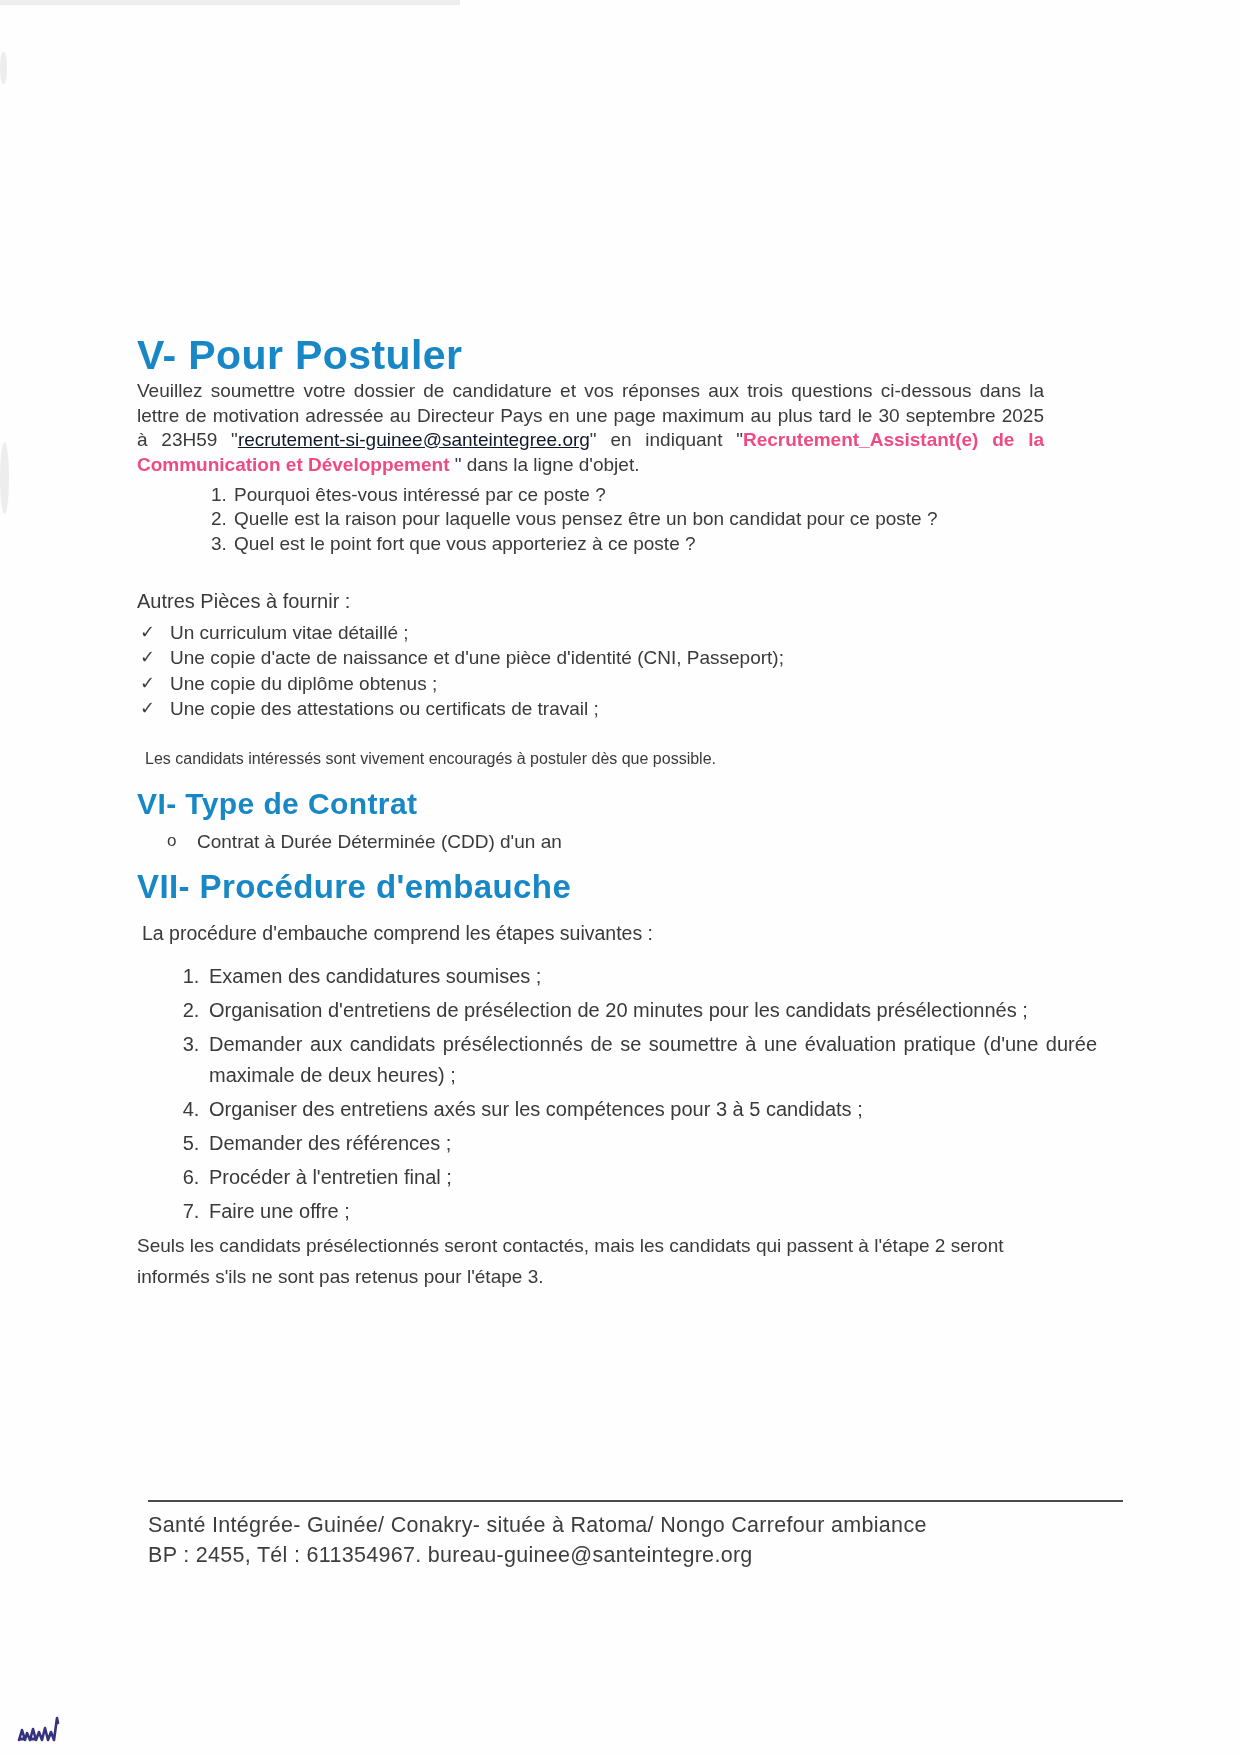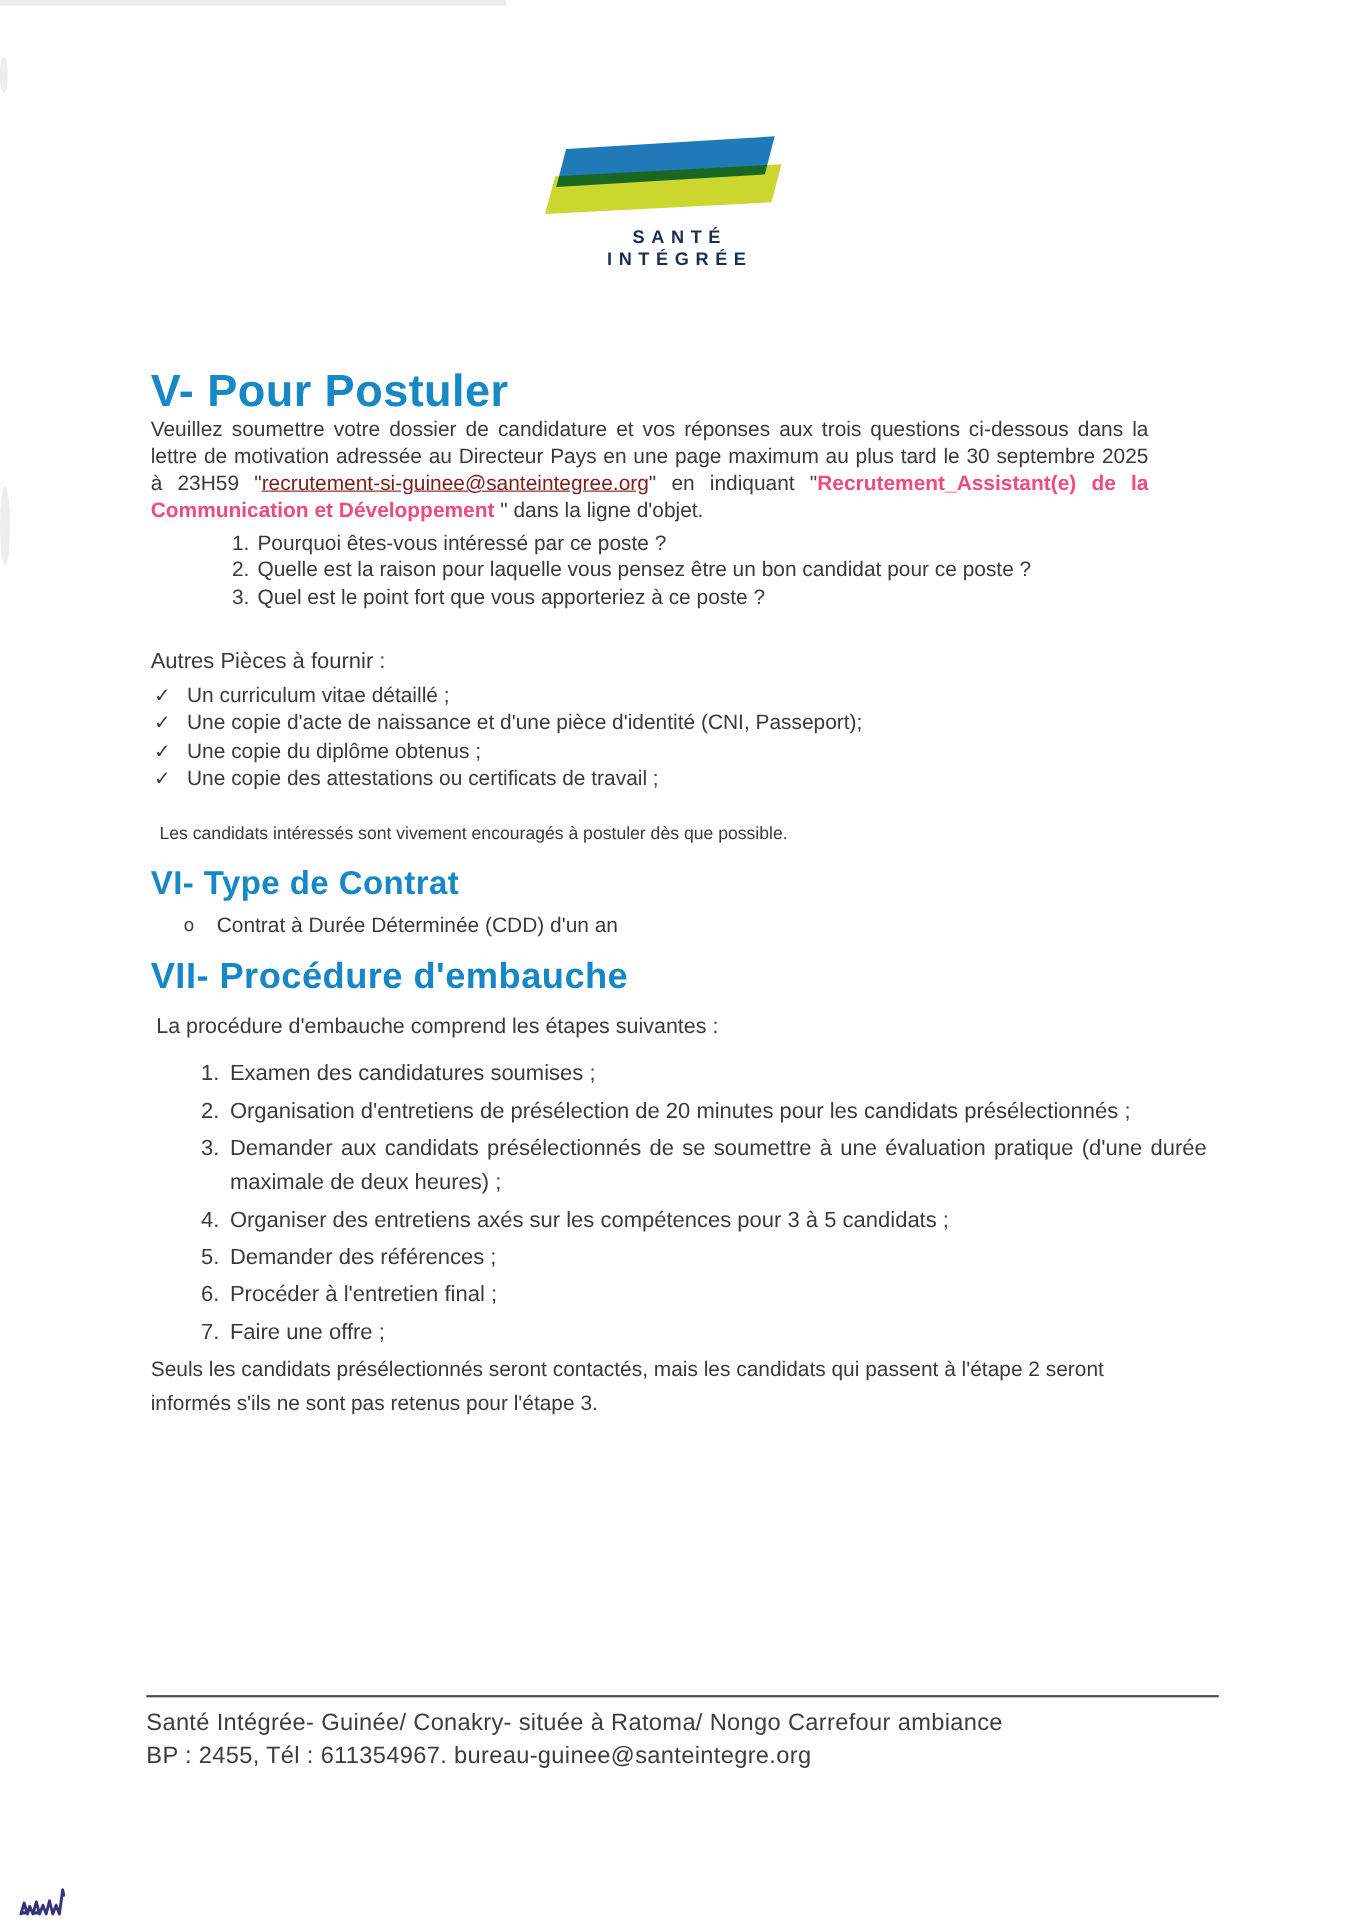--- a/index.html
+++ b/index.html
@@ -46,21 +46,21 @@
   h2{margin:0;padding:0;color:#1787c5;font-weight:700;letter-spacing:.4px;}
   .h-v{margin-top:336px;font-size:41px;line-height:38px;}
   .h-vi{margin-top:14px;font-size:30px;line-height:38px;}
   .h-vii{margin-top:12px;font-size:33px;line-height:42px;}
 
   p{margin:0;}
   .apply{
     margin-top:5px;margin-right:28px;
     font-size:19px;line-height:24.5px;text-align:justify;
   }
-  .email-link{color:#7f1d1d;text-decoration:underline;white-space:nowrap;cursor:pointer;}
+  .email-link{color:#0f172a;text-decoration:underline;white-space:nowrap;cursor:pointer;}
   .hl{color:#ee4b81;font-weight:700;}
 
   ol.questions{
     margin:6px 0 0 0;padding-left:95px;
     font-size:19px;line-height:24.3px;
   }
   ol.questions li{padding-left:2px;}
 
   .pieces-title{margin-top:33px;font-size:20px;line-height:24px;}
   ul.pieces{margin:7px 0 0 0;padding:0;list-style:none;font-size:19px;}
@@ -77,47 +77,37 @@
 
   ol.steps{
     margin:15px -25px 0 0;padding-left:68px;
     font-size:20px;line-height:31px;
   }
   ol.steps li{margin-bottom:3px;text-align:justify;padding-left:4px;}
 
   .outro{margin:3px 0 0 0;font-size:19px;line-height:31px;}
 
   
-  .footer{position:absolute;left:133px;top:1500px;width:980px;margin-top:41px;}
+  .footer{position:absolute;left:148px;top:1500px;width:980px;}
   .footer-rule{height:2px;background:#4a4a4a;width:975px;}
   .footer-line{font-size:21.5px;line-height:30px;color:#3d3d3d;letter-spacing:.3px;}
   .footer-line.first{margin-top:8px;}
 
   
   .sig{position:absolute;left:16px;top:1708px;}
 </style>
 </head>
 <body>
 
 <div class="page">
 
   <div class="art art1"></div>
   <div class="art art2"></div>
   <div class="art art3"></div>
 
-  <div class="logo">
-    <div class="logo-shapes">
-      <div class="bar bar-blue"></div>
-      <div class="bar bar-yellow"></div>
-    </div>
-    <div class="logo-title">
-      <div>SANTÉ</div>
-      <div>INTÉGRÉE</div>
-    </div>
-  </div>
 
   <div class="content">
 
     <h2 class="h-v">V- Pour Postuler</h2>
 
     <p class="apply"><span>Veuillez soumettre votre dossier de candidature et vos réponses aux trois questions ci-dessous dans la lettre de motivation adressée au Directeur Pays en une page maximum au plus tard le 30 septembre 2025 à 23H59 "</span><a class="email-link">recrutement-si-guinee@santeintegree.org</a><span>" en indiquant "</span><span class="hl">Recrutement_Assistant(e) de la Communication et Développement</span><span> " dans la ligne d'objet.</span></p>
 
     <ol class="questions">
       <li>Pourquoi êtes-vous intéressé par ce poste ?</li>
       <li>Quelle est la raison pour laquelle vous pensez être un bon candidat pour ce poste ?</li>

